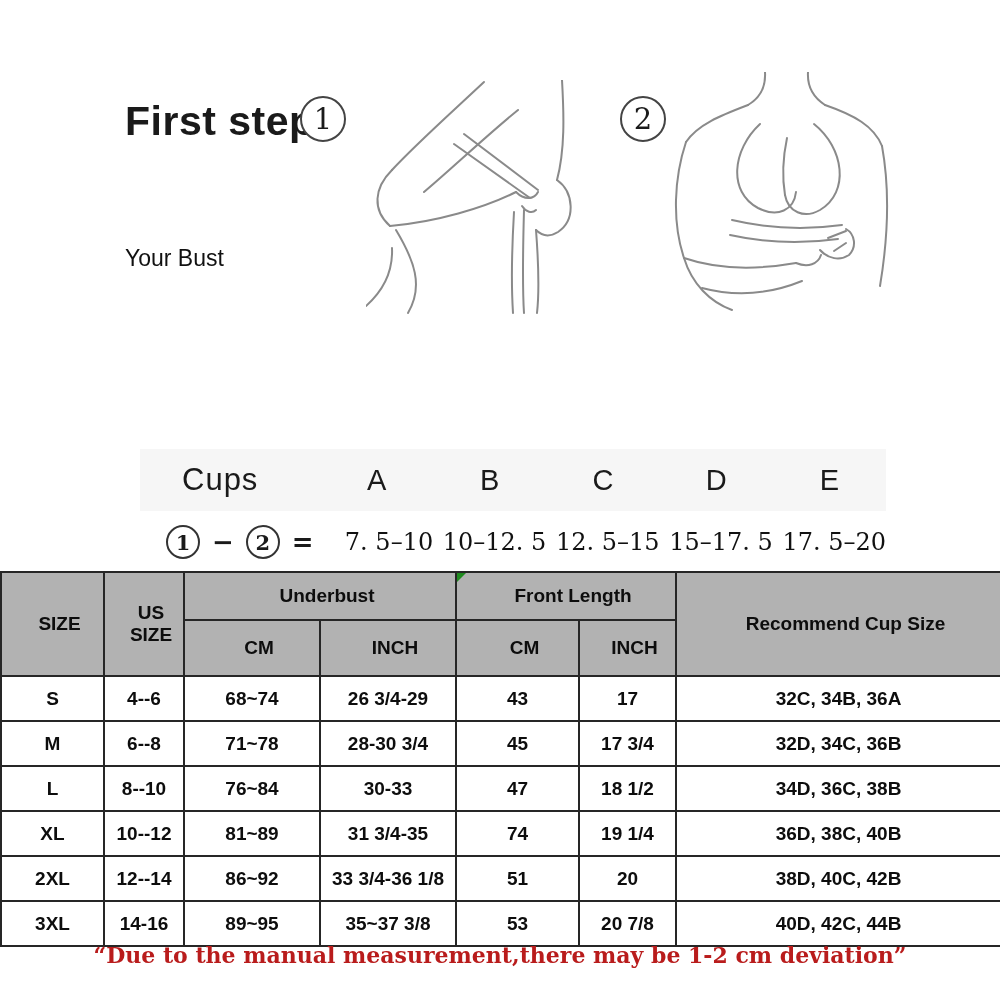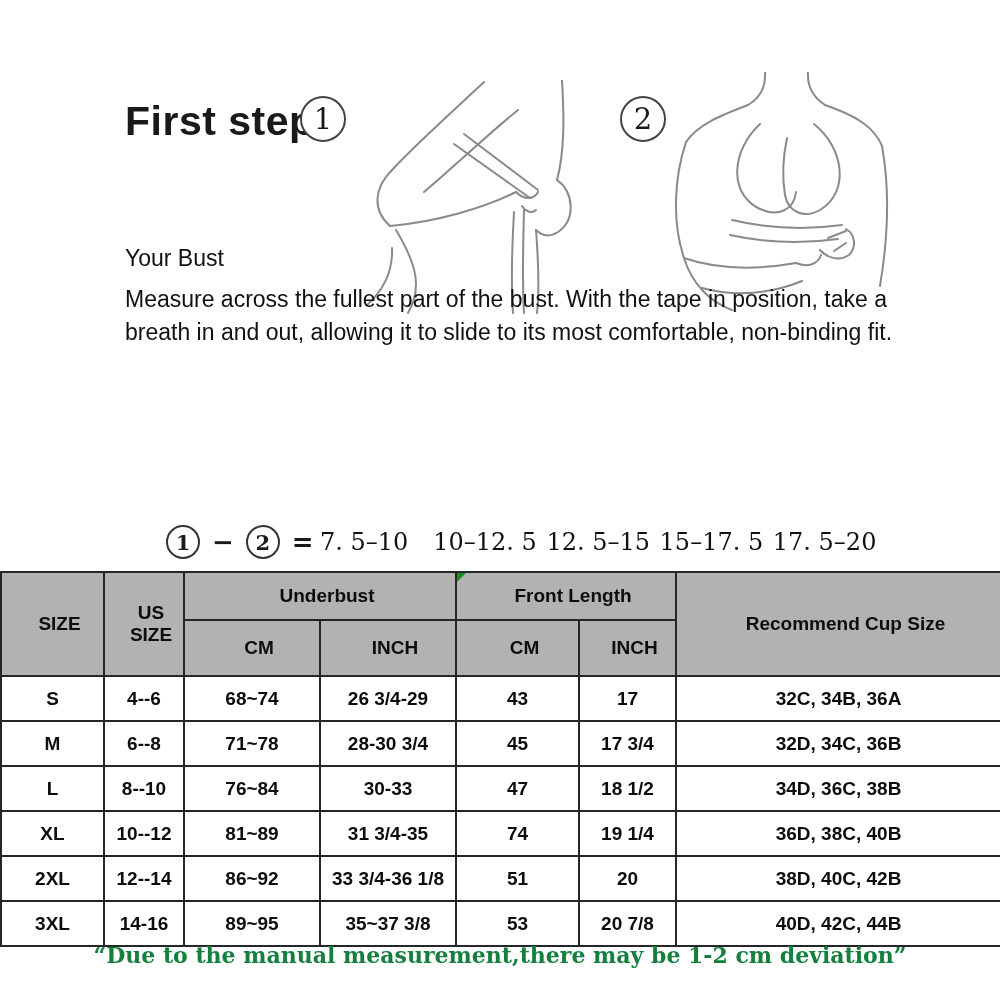--- a/index.html
+++ b/index.html
@@ -41,21 +41,21 @@
   .illustration.front { left: 670px; top: 72px; }
 
   .instructions {
     position: absolute;
     left: 125px; top: 242px;
     width: 785px;
     font-size: 23px;
     line-height: 33px;
     color: #111;
   }
-  .instructions .heading { margin-bottom: 8px; }
+  .instructions .heading { margin-bottom: 0; }
   .instructions .tip { margin-top: 0; }
 
   
   .cups-band {
     position: absolute;
     left: 140px; top: 449px;
     width: 746px; height: 62px;
     background: #f6f6f6;
     display: grid;
     grid-template-columns: 180px repeat(5, 1fr);
@@ -93,21 +93,21 @@
     border: 2px solid #333;
     border-radius: 50%;
     display: flex; align-items: center; justify-content: center;
     font-size: 21px;
     font-weight: 700;
     color: #1a1a1a;
     flex: 0 0 auto;
   }
   .op-sign { font-size: 26px; font-weight: 700; color: #1a1a1a; }
   .cup-range {
-    text-align: left;
+    text-align: right;
     font-family: "DejaVu Serif", serif;
     font-size: 24px;
     white-space: nowrap;
     color: #111;
   }
 
   
   table.size-chart {
     position: absolute;
     left: 0; top: 571px;
@@ -141,21 +141,21 @@
 
   
   .footer-note {
     position: absolute;
     left: 0; top: 942px;
     width: 1000px;
     text-align: center;
     font-family: "DejaVu Serif", serif;
     font-weight: 700;
     font-size: 22px;
-    color: #15803d;
+    color: #b91c1c;
   }
 </style>
 </head>
 <body>
 
 <div class="page">
 
   <div class="page-title">First step</div>
   <div class="step-badge one">
     <span>1</span>
@@ -201,23 +201,30 @@
       <path d="M32,216 C66,225 100,222 132,209"></path>
       <path d="M150,178 C158,187 170,189 179,183 C187,175 185,162 176,157"></path>
       <path d="M158,166 L176,159"></path>
       <path d="M164,179 L176,171"></path>
       <path d="M126,191 C138,196 148,192 151,183"></path>
     </g>
   </svg>
 
   <div class="instructions">
     <div class="heading">Your Bust</div>
-    <div class="body">Measure across the fullest part of the bust. With the tape in position, take a breath in and out, allowing it to slide to its most comfortable, non-binding fit.</div>
-  </div>
-
+  </div>
+
+  <div class="cups-band">
+    <div class="cups-label">Cups</div>
+    <div class="cup-letter">A</div>
+    <div class="cup-letter">B</div>
+    <div class="cup-letter">C</div>
+    <div class="cup-letter">D</div>
+    <div class="cup-letter">E</div>
+  </div>
 
   <div class="formula-row">
     <div class="formula-label">
       <span class="mini-circle">1</span>
       <span class="op-sign">−</span>
       <span class="mini-circle">2</span>
       <span class="op-sign">=</span>
     </div>
     <div class="cup-range">7. 5–10</div>
     <div class="cup-range">10–12. 5</div>

